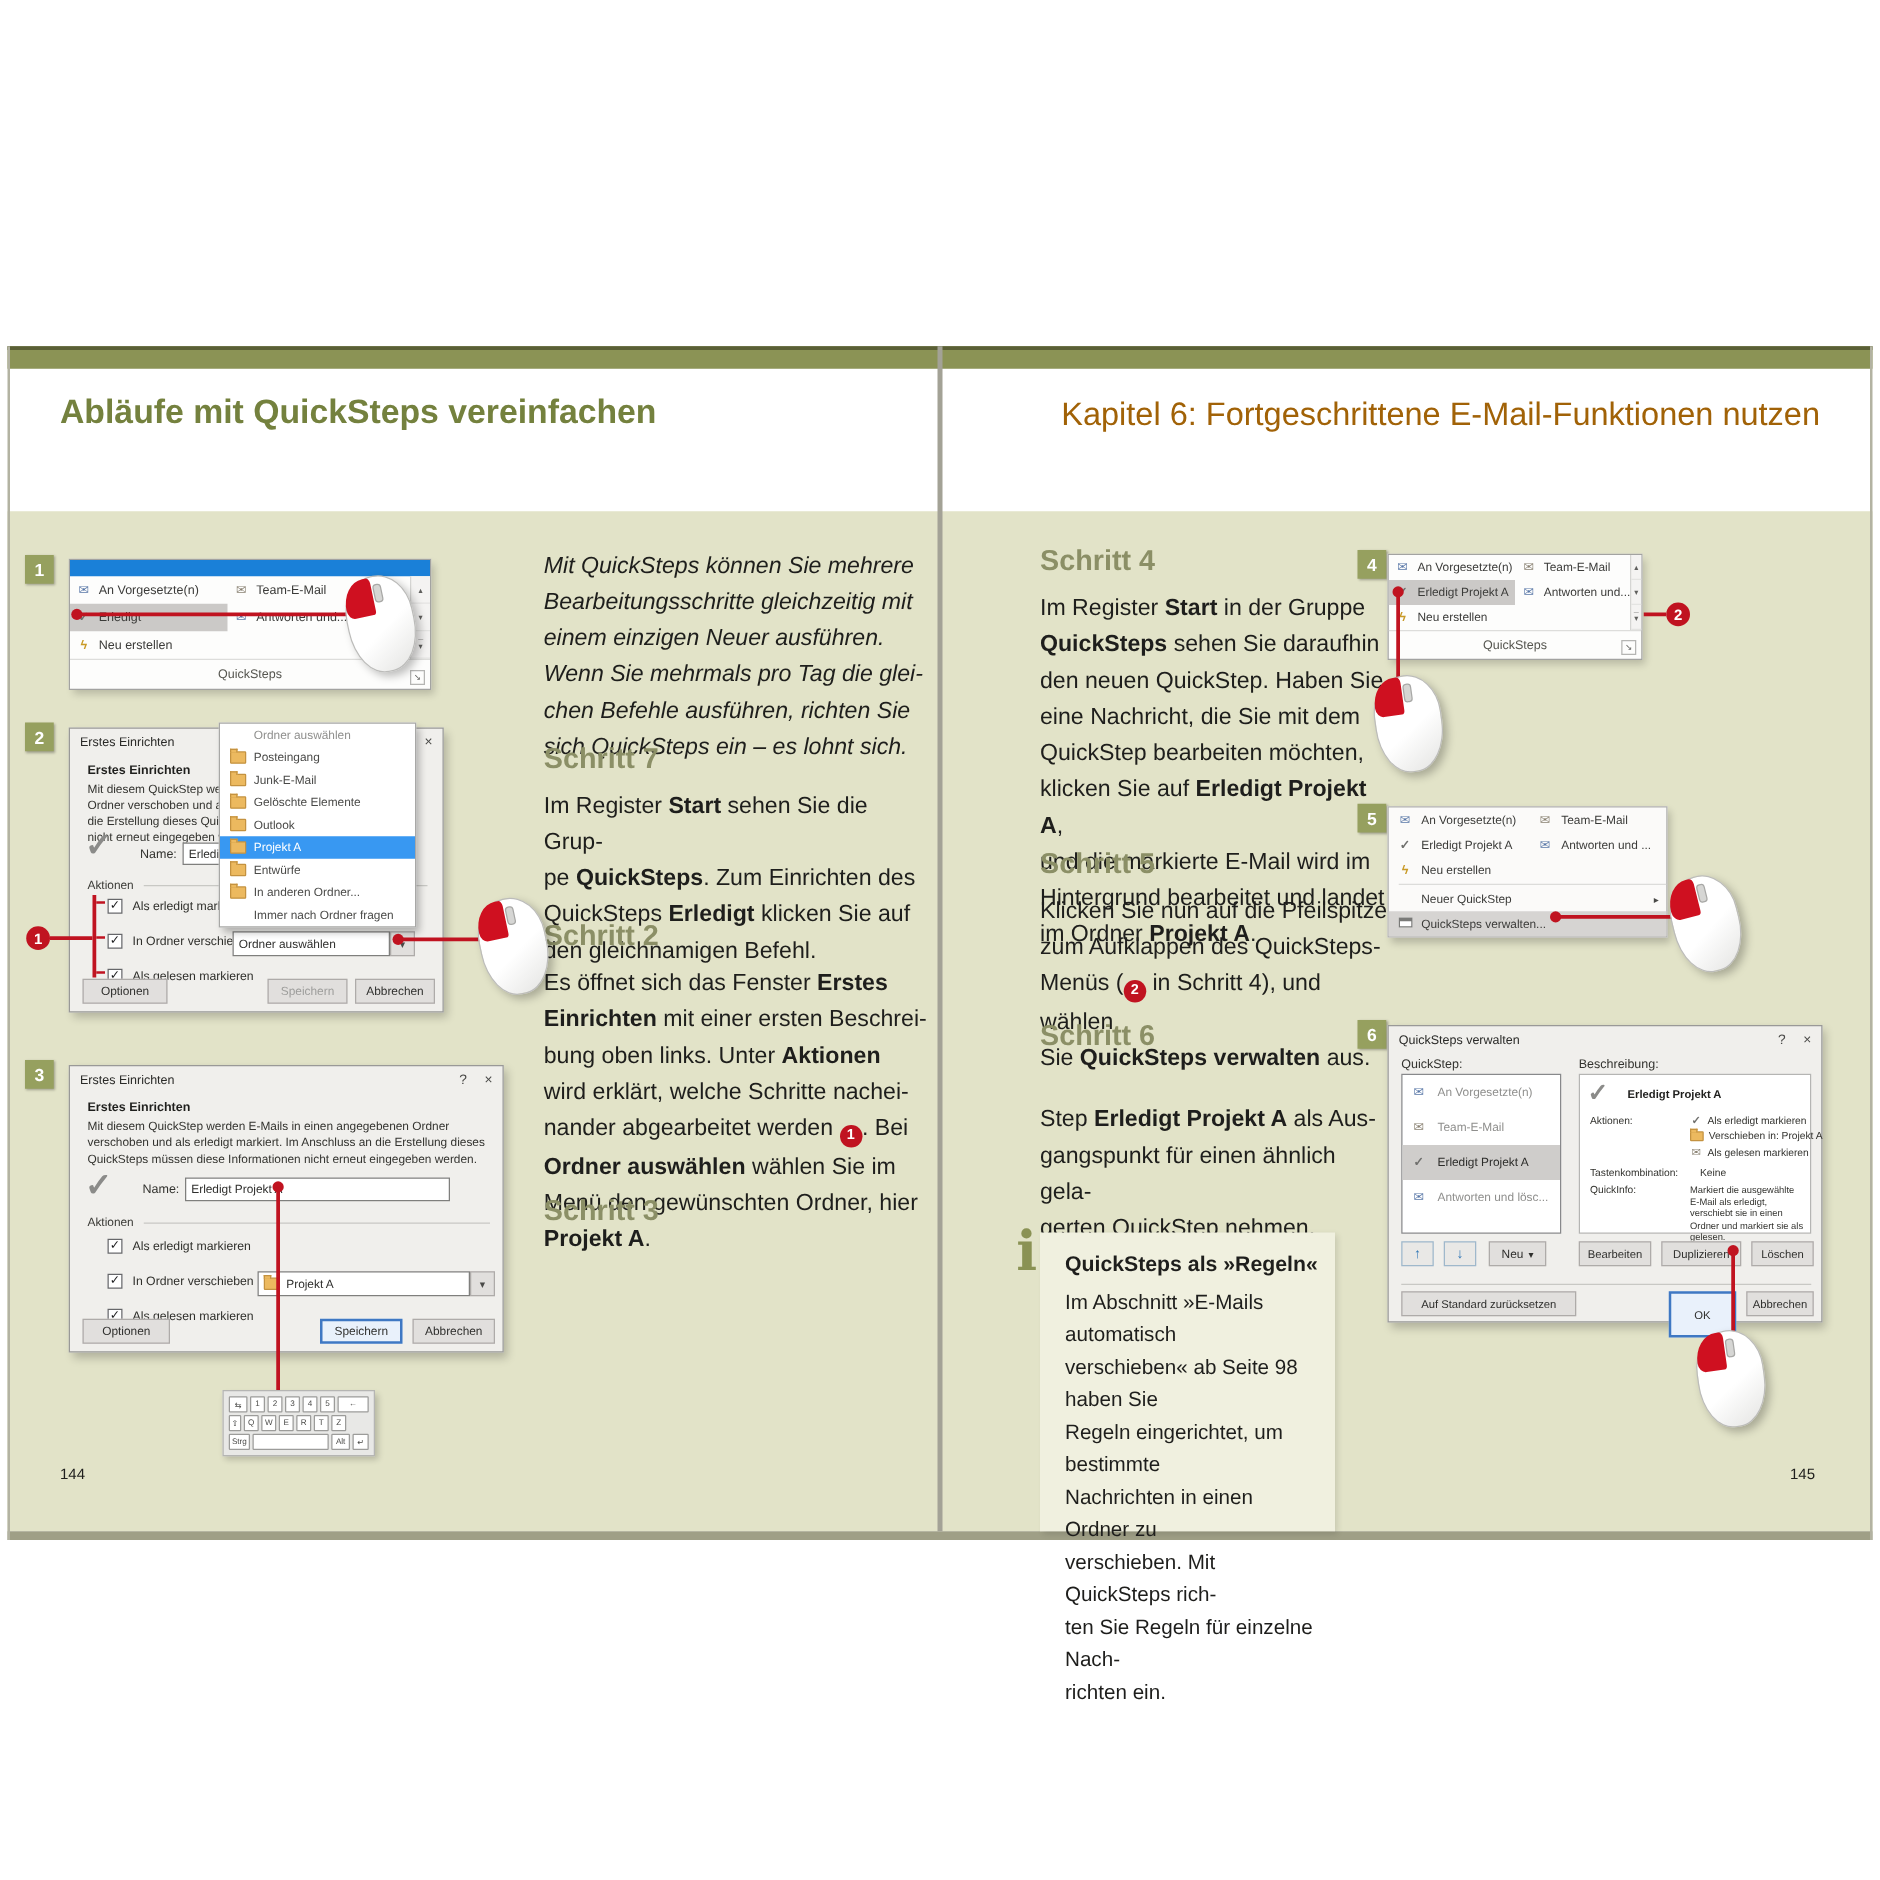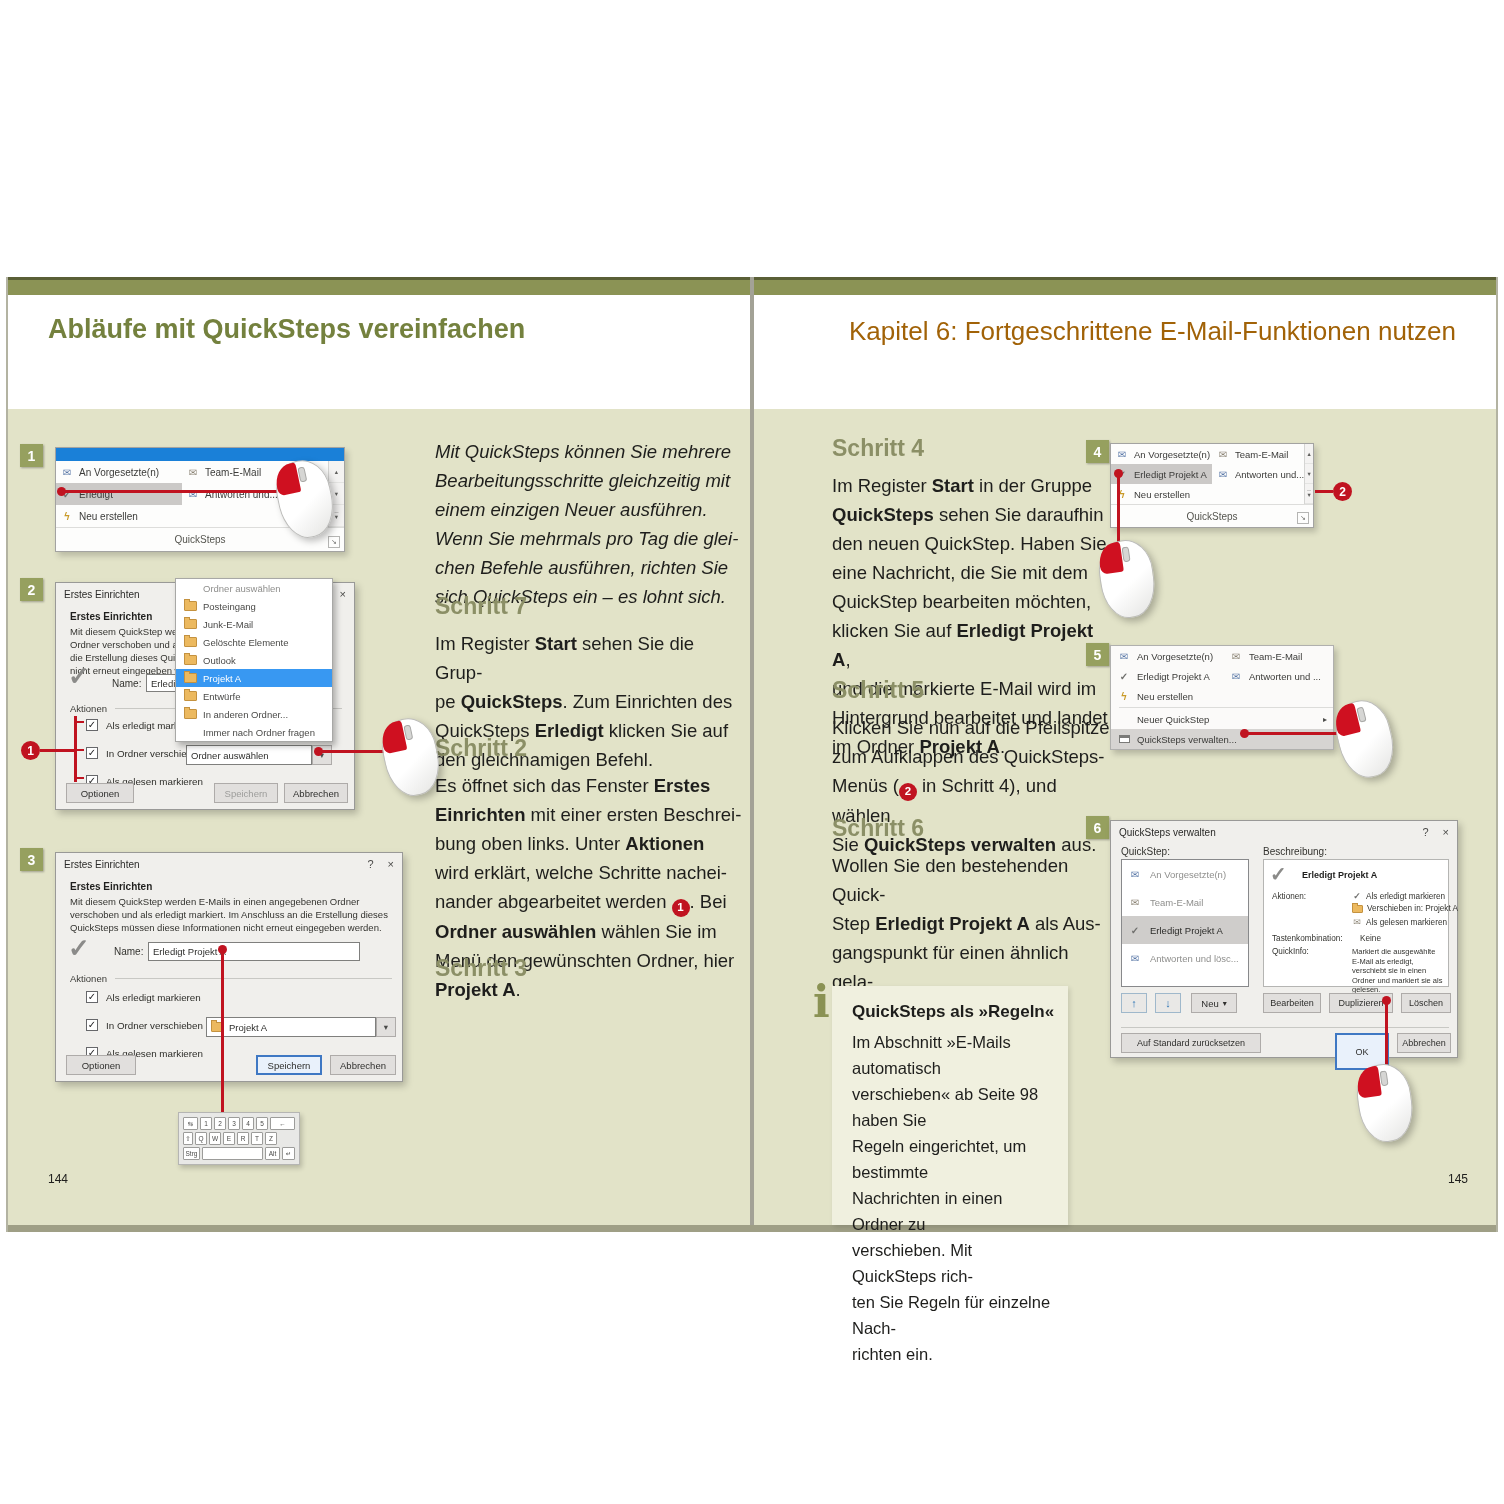--- a/index.html
+++ b/index.html
@@ -118,21 +118,21 @@
   <div class="abs band-olive"></div>
   <div class="abs band-body"></div>
   <div class="abs band-bottom"></div>
   <div class="abs edge" style="left:6px"></div>
   <div class="abs edge" style="left:1496px"></div>
   <div class="abs gutter"></div>
 
   <div class="abs headline-l">Abläufe mit QuickSteps vereinfachen</div>
   <div class="abs headline-r">Kapitel 6: Fortgeschrittene E-Mail-Funktionen nutzen</div>
   <div class="abs pagenum" style="left:48px">144</div>
-  <div class="abs pagenum" style="right:36px">145</div>
+  <div class="abs pagenum" style="right:52px">145</div>
 
   <div class="abs intro" style="left:435px;top:437px;width:310px"><span>Mit QuickSteps können Sie mehrere</span><br><span>Bearbeitungsschritte gleichzeitig mit</span><br><span>einem einzigen Neuer ausführen.</span><br><span>Wenn Sie mehrmals pro Tag die glei-</span><br><span>chen Befehle ausführen, richten Sie</span><br><span>sich QuickSteps ein – es lohnt sich.</span></div>
   <div class="abs" style="left:435px;top:593px;width:310px">
     <div class="step-title">Schritt 7</div>
     <div class="step-body"><span>Im Register </span><span class="b">Start</span><span> sehen Sie die Grup-</span><br><span>pe </span><span class="b">QuickSteps</span><span>. Zum Einrichten des</span><br><span>QuickSteps </span><span class="b">Erledigt</span><span> klicken Sie auf</span><br><span>den gleichnamigen Befehl.</span></div>
   </div>
   <div class="abs" style="left:435px;top:735px;width:310px">
     <div class="step-title">Schritt 2</div>
     <div class="step-body"><span>Es öffnet sich das Fenster </span><span class="b">Erstes</span><br><span class="b">Einrichten</span><span> mit einer ersten Beschrei-</span><br><span>bung oben links. Unter </span><span class="b">Aktionen</span><br><span>wird erklärt, welche Schritte nachei-</span><br><span>nander abgearbeitet werden </span><span class="ci">1</span><span>. Bei</span><br><span class="b">Ordner auswählen</span><span> wählen Sie im</span><br><span>Menü den gewünschten Ordner, hier</span><br><span class="b">Projekt A</span><span>.</span></div>
   </div>
@@ -356,21 +356,21 @@
   <div class="abs" style="left:832px;top:435px;width:280px">
     <div class="step-title">Schritt 4</div>
     <div class="step-body"><span>Im Register </span><span class="b">Start</span><span> in der Gruppe</span><br><span class="b">QuickSteps</span><span> sehen Sie daraufhin</span><br><span>den neuen QuickStep. Haben Sie</span><br><span>eine Nachricht, die Sie mit dem</span><br><span>QuickStep bearbeiten möchten,</span><br><span>klicken Sie auf </span><span class="b">Erledigt Projekt A</span><span>,</span><br><span>und die markierte E-Mail wird im</span><br><span>Hintergrund bearbeitet und landet</span><br><span>im Ordner </span><span class="b">Projekt A</span><span>.</span></div>
   </div>
   <div class="abs" style="left:832px;top:677px;width:280px">
     <div class="step-title">Schritt 5</div>
     <div class="step-body"><span>Klicken Sie nun auf die Pfeilspitze</span><br><span>zum Aufklappen des QuickSteps-</span><br><span>Menüs (</span><span class="ci">2</span><span> in Schritt 4), und wählen</span><br><span>Sie </span><span class="b">QuickSteps verwalten</span><span> aus.</span></div>
   </div>
   <div class="abs" style="left:832px;top:815px;width:280px">
     <div class="step-title">Schritt 6</div>
-    <div class="step-body"><span>Wollen Sie den bestehenden Quick-</span><br><span>Step </span><span class="b">Erledigt Projekt A</span><span> als Aus-</span><br><span>gangspunkt für einen ähnlich gela-</span><br><span>gerten QuickStep nehmen, klicken</span><br><span>Sie auf </span><span class="b">Duplizieren</span><span>.</span></div>
+    <div class="step-body"><br><span>Step </span><span class="b">Erledigt Projekt A</span><span> als Aus-</span><br><span>gangspunkt für einen ähnlich gela-</span><br><span>gerten QuickStep nehmen, klicken</span><br><span>Sie auf </span><span class="b">Duplizieren</span><span>.</span></div>
   </div>
 
   <div class="abs infobox" style="left:832px;top:986px;width:236px;height:239px">
     <div class="info-title" style="padding:16px 0 0 20px">QuickSteps als »Regeln«</div>
     <div class="info-body" style="padding:7px 12px 0 20px"><span>Im Abschnitt »E-Mails automatisch</span><br><span>verschieben« ab Seite 98 haben Sie</span><br><span class="i">Regeln</span><span> eingerichtet, um bestimmte</span><br><span>Nachrichten in einen Ordner zu</span><br><span>verschieben. Mit </span><span class="i">QuickSteps</span><span> rich-</span><br><span>ten Sie Regeln für einzelne Nach-</span><br><span>richten ein.</span></div>
   </div>
   <div class="abs info-i" style="left:813px;top:984px">i</div>
 
   <div class="abs numsq" style="left:1086px;top:440px">4</div>
   <div class="abs shot" style="left:1110px;top:443px;width:204px">

